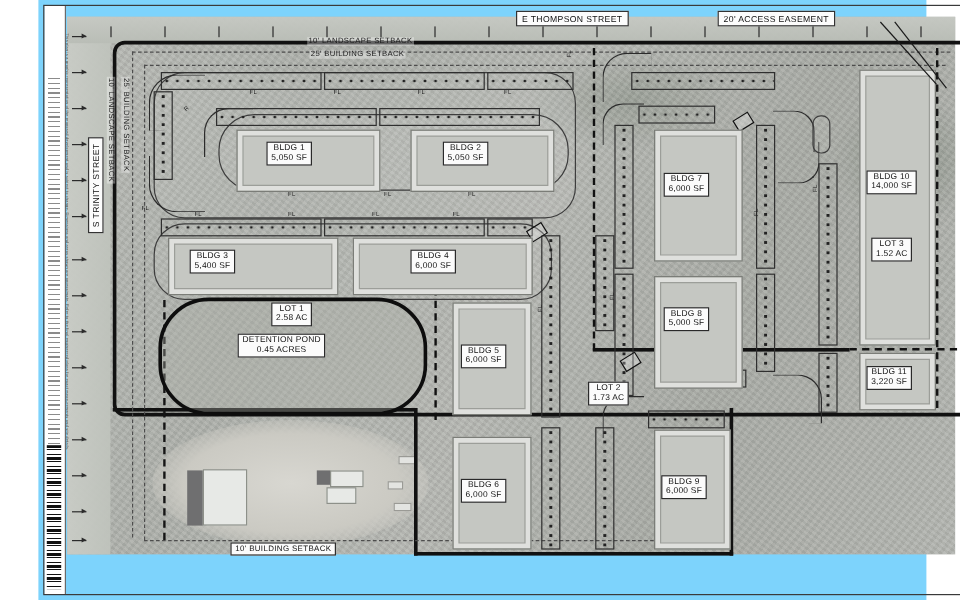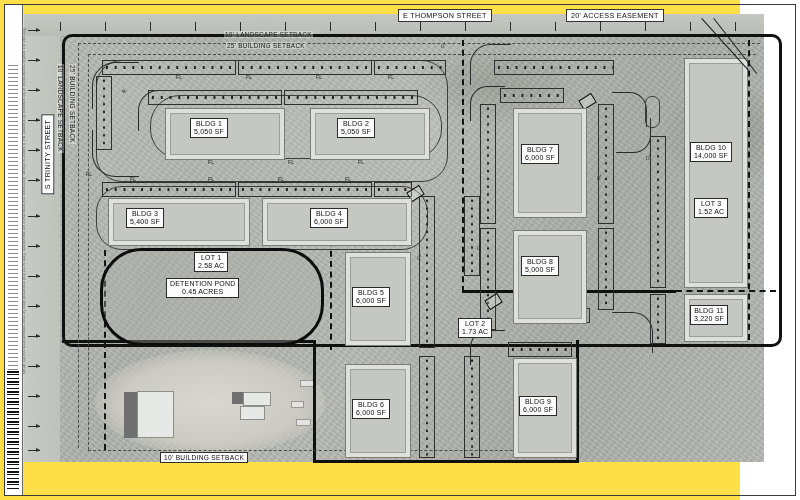--- a/index.html
+++ b/index.html
@@ -1,19 +1,19 @@
 <!DOCTYPE html>
 <html><head>
 <meta charset="utf-8">
 <title>Site Plan</title>
 <style>
   html,body{margin:0;padding:0;background:#fff;}
   body{width:800px;height:500px;overflow:hidden;font-family:"Liberation Sans",sans-serif;}
 
-  #sheet{position:relative;width:740px;height:500px;background:#fde047;box-sizing:border-box;}
+  #sheet{position:relative;width:740px;height:500px;background:#7dd3fc;box-sizing:border-box;margin-left:32px;}
 
   
   .sheet-border{position:absolute;left:4px;top:4px;width:792px;height:492px;border:1px solid #3a3a3a;box-sizing:border-box;pointer-events:none;}
 
   
   .titleblock{position:absolute;left:5px;top:5px;width:18px;height:490px;background:#ffffff;border-right:1px solid #6a6a6a;box-sizing:border-box;overflow:hidden;}
   .tb-barcode{position:absolute;left:2px;bottom:4px;width:12px;height:120px;
     background:repeating-linear-gradient(to bottom,#111 0 2px,#fff 2px 3px,#111 3px 4px,#fff 4px 7px,#111 7px 8px,#fff 8px 10px);}
   .tb-fine{position:absolute;left:3px;top:60px;width:10px;height:330px;
     background:repeating-linear-gradient(to bottom,#8b8b8b 0 1px,rgba(255,255,255,0) 1px 4px);}

